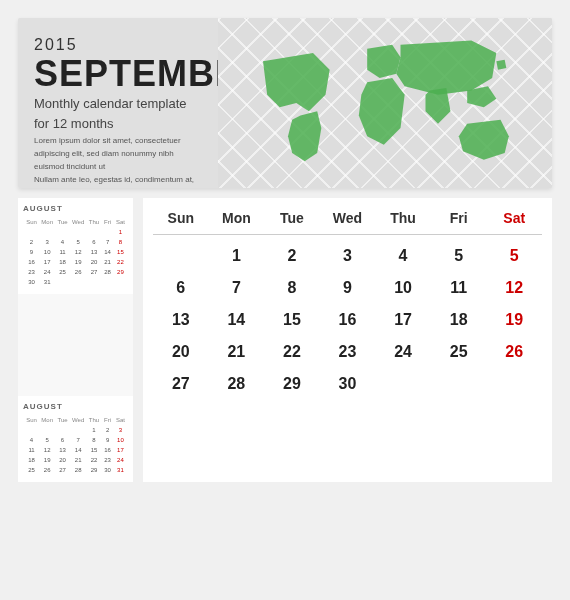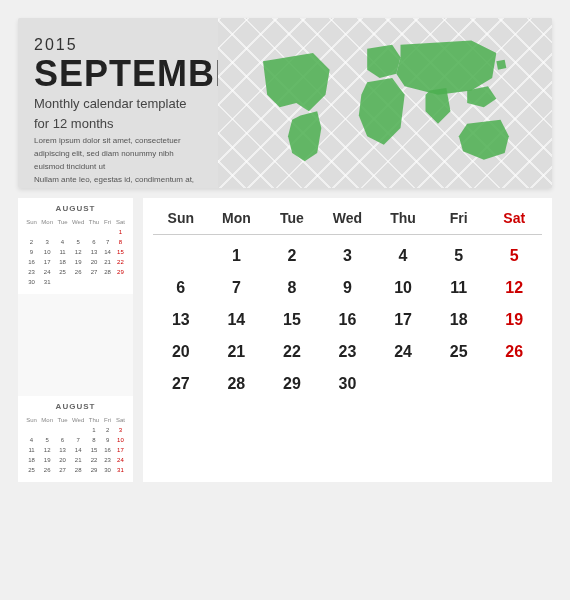--- a/index.html
+++ b/index.html
@@ -119,21 +119,20 @@
 
     .small-cal {
       background: #fff;
       padding: 6px 5px;
     }
 
     .small-cal-title {
       font-size: 8px;
       font-weight: bold;
       color: #666;
-      text-align: center;
       letter-spacing: 1px;
       margin-bottom: 3px;
     }
 
     .small-cal-grid {
       width: 100%;
     }
 
     .small-cal-grid tr th {
       font-size: 6px;

